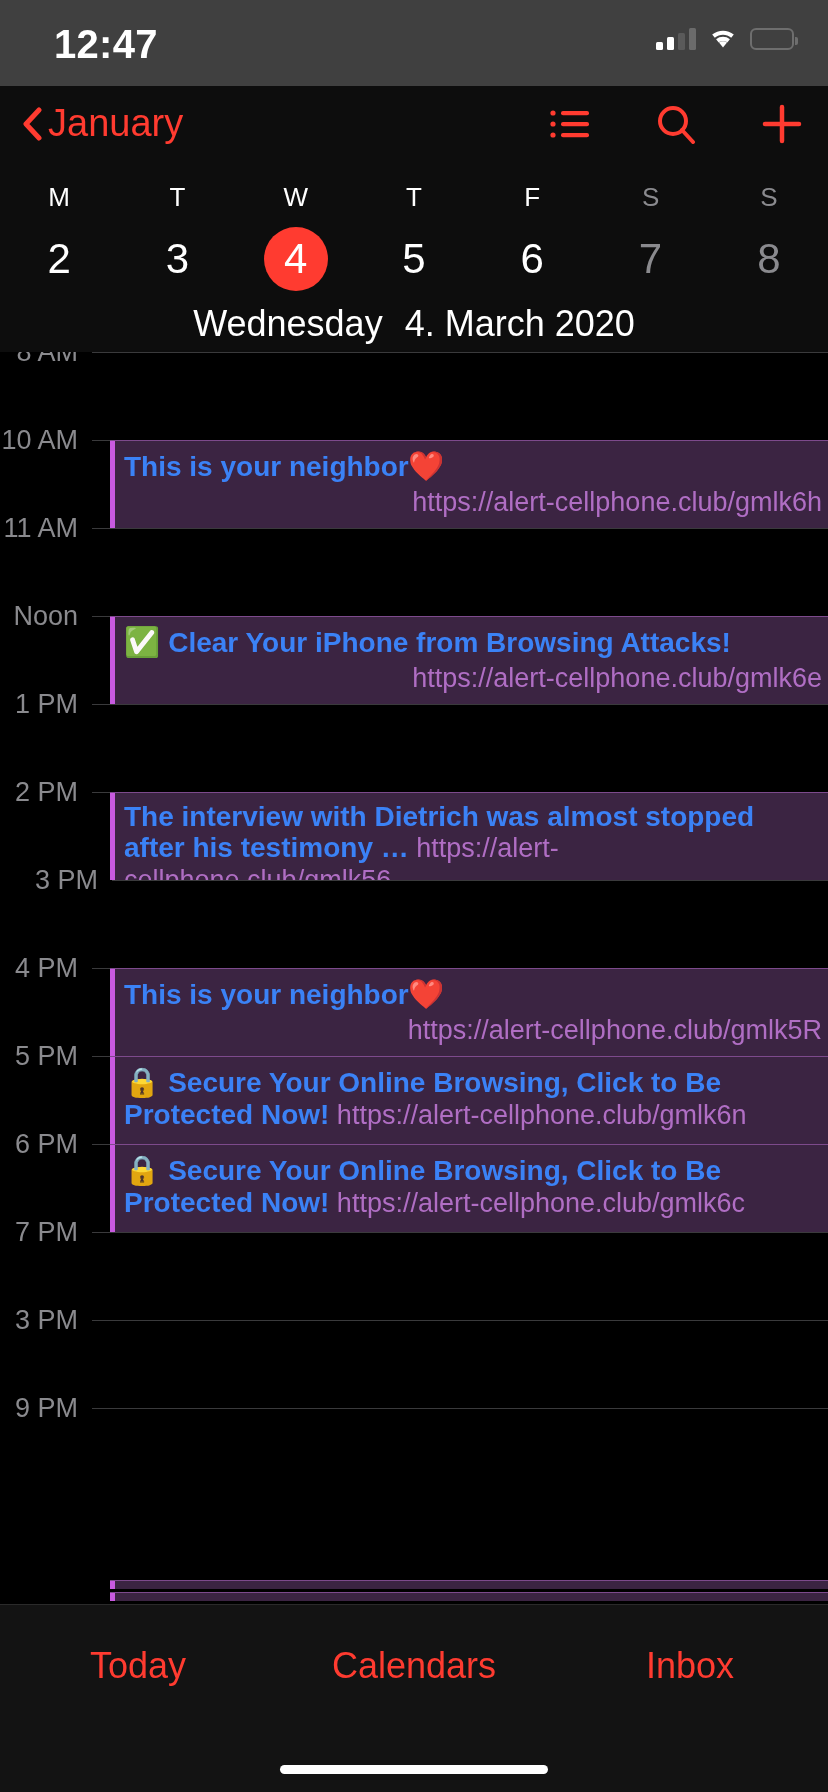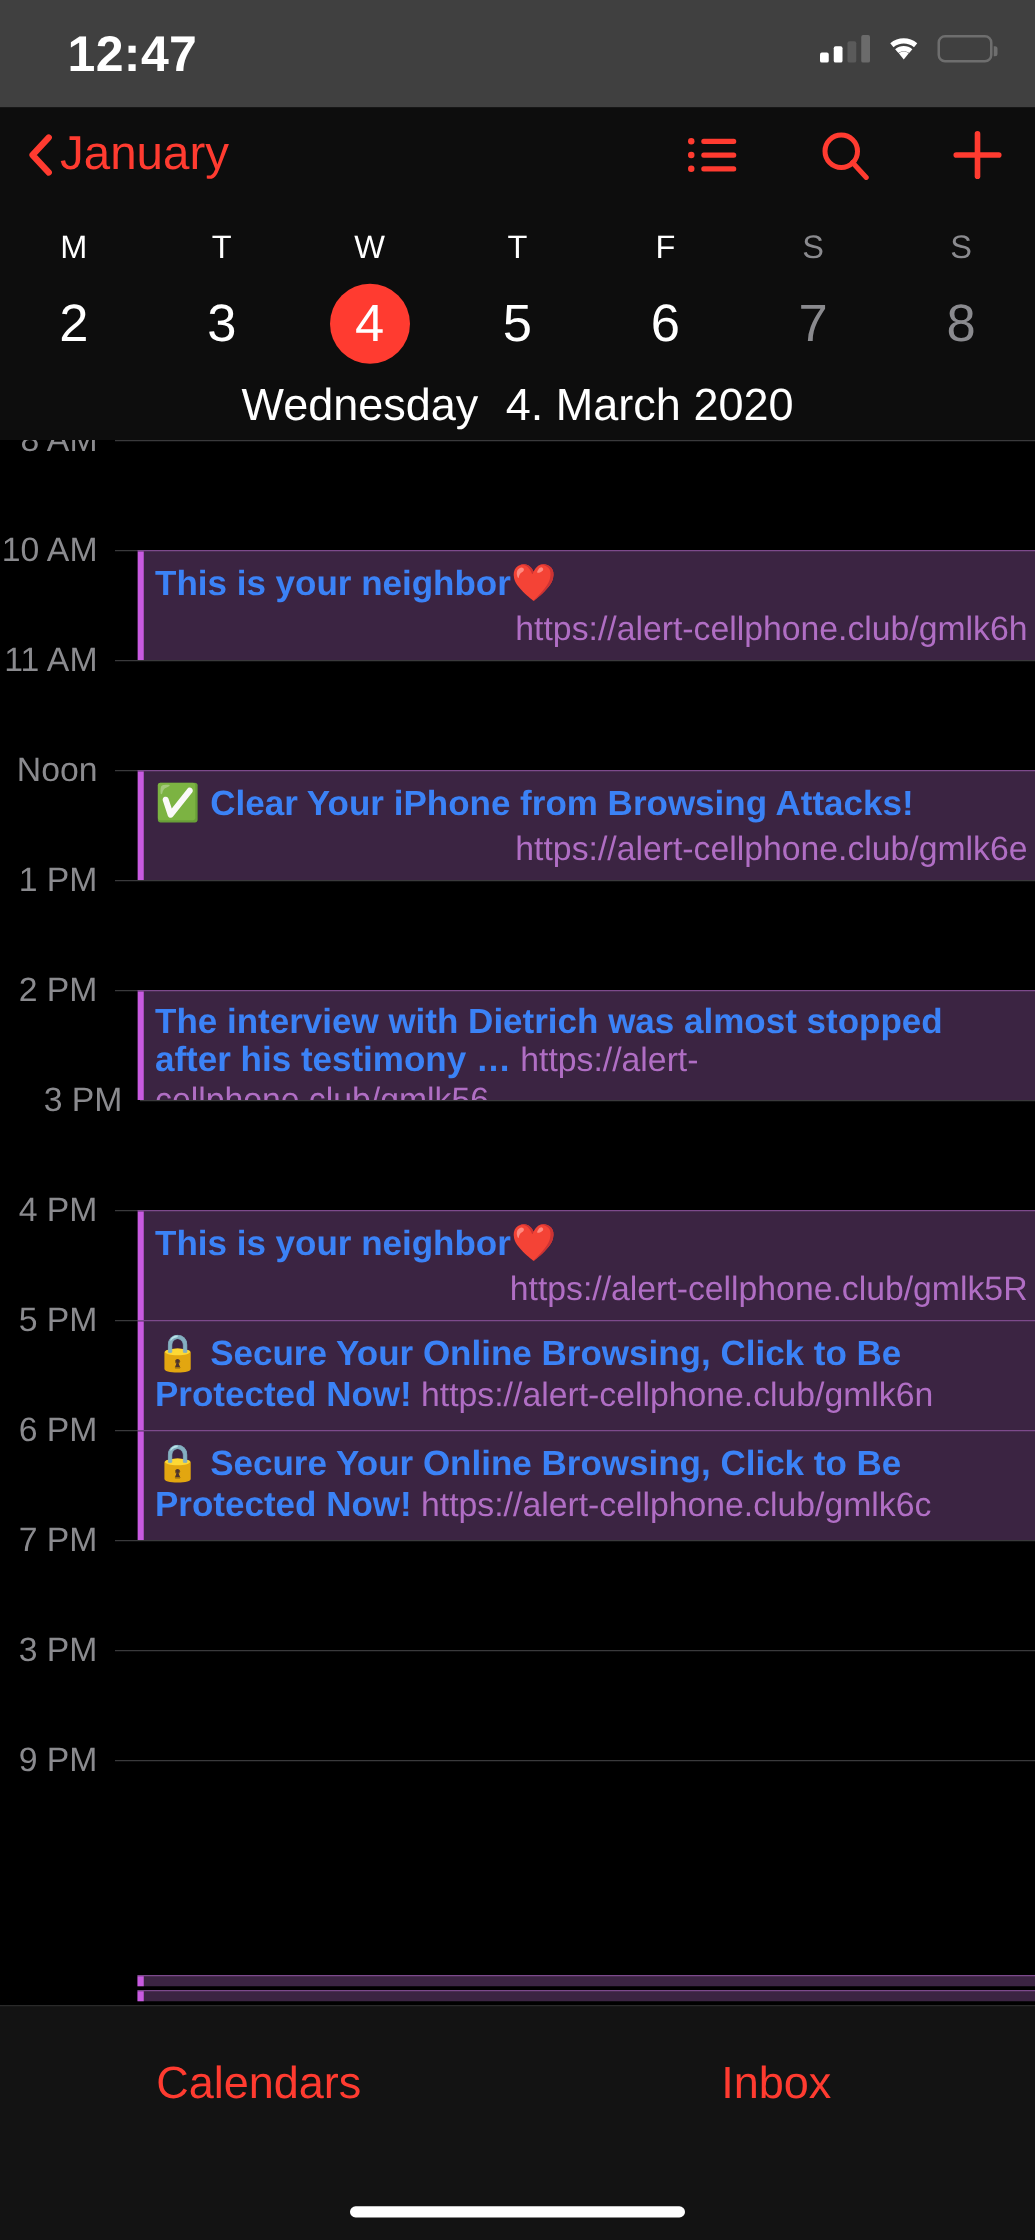--- a/index.html
+++ b/index.html
@@ -347,19 +347,20 @@
             <div><span class="emoji">🔒 </span><span class="ev-title">Secure Your Online Browsing, Click to Be Protected Now!</span><span class="ev-url inline"> https://alert-cellphone.club/gmlk6c</span></div>
           </div>
         </div>
         <div class="sliver" style="top: 1228px;"></div>
         <div class="sliver" style="top: 1240px;"></div>
       </div>
   </div>
 
   <div class="tabbar">
     <div class="tabs">
+      <div class="tab">Today</div>
       <div class="tab">Calendars</div>
       <div class="tab">Inbox</div>
     </div>
     <div class="homebar"></div>
   </div>
 
 </div>
 
 </body></html>

